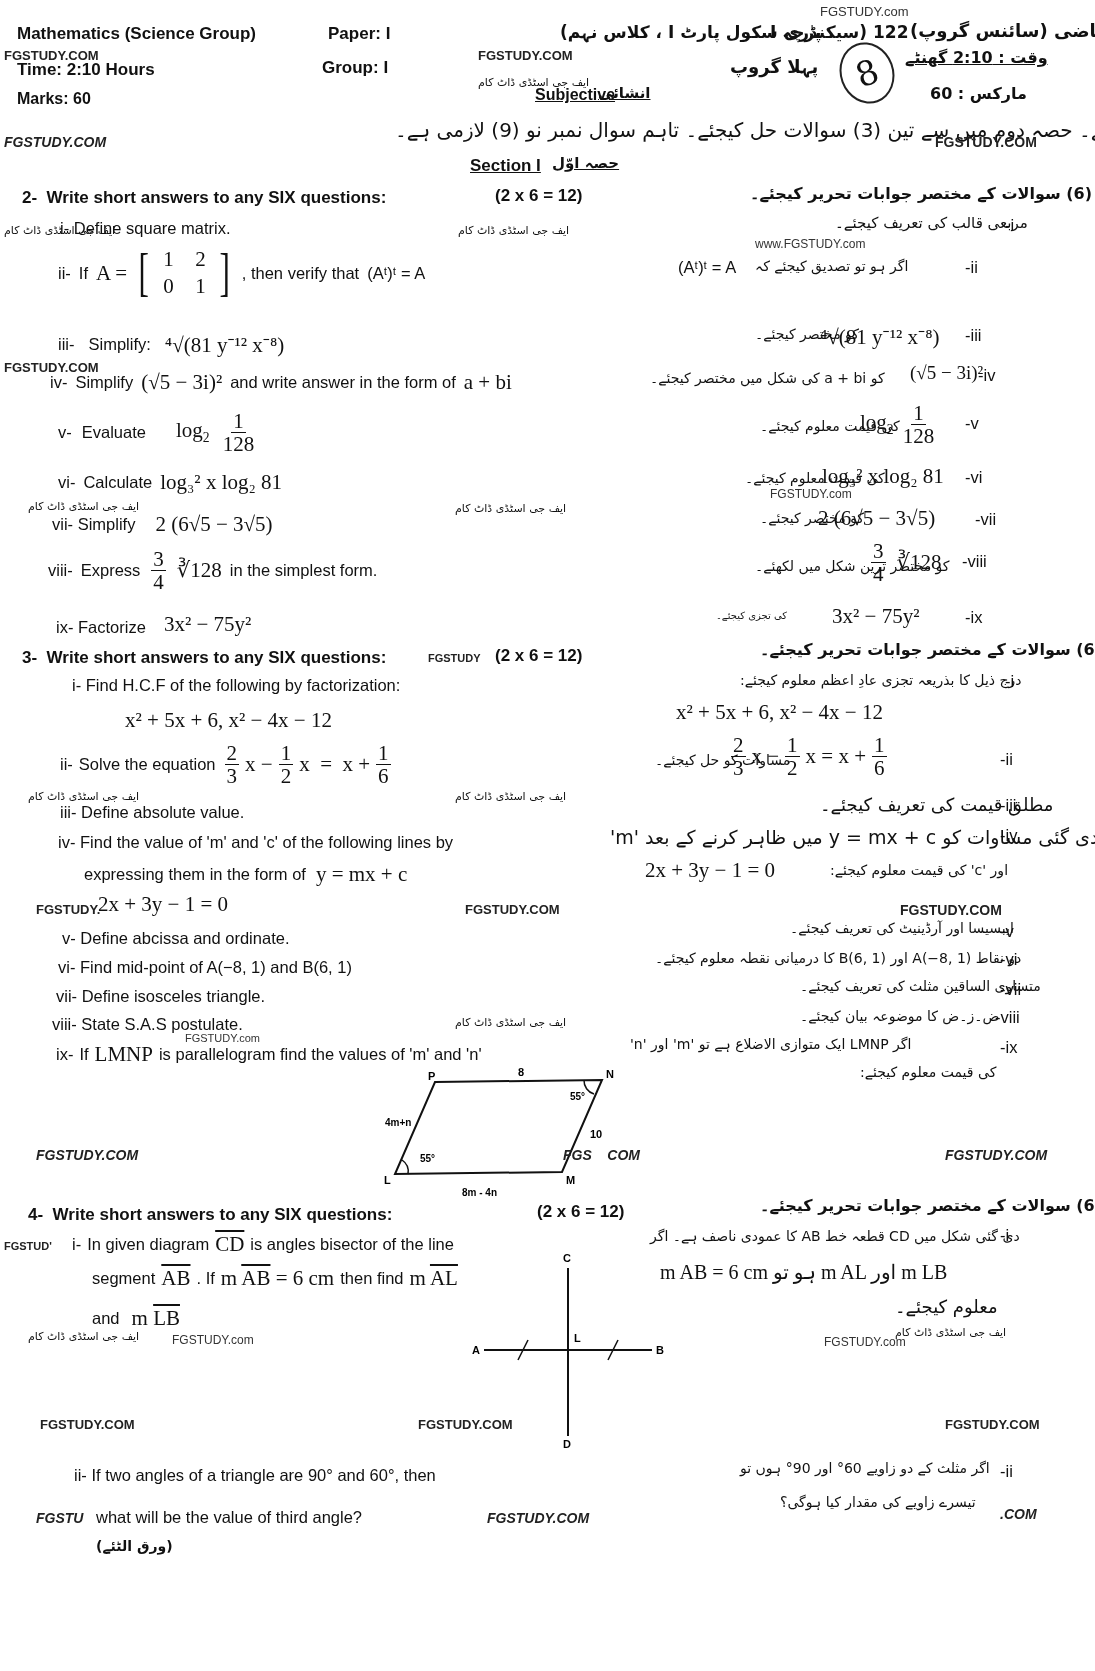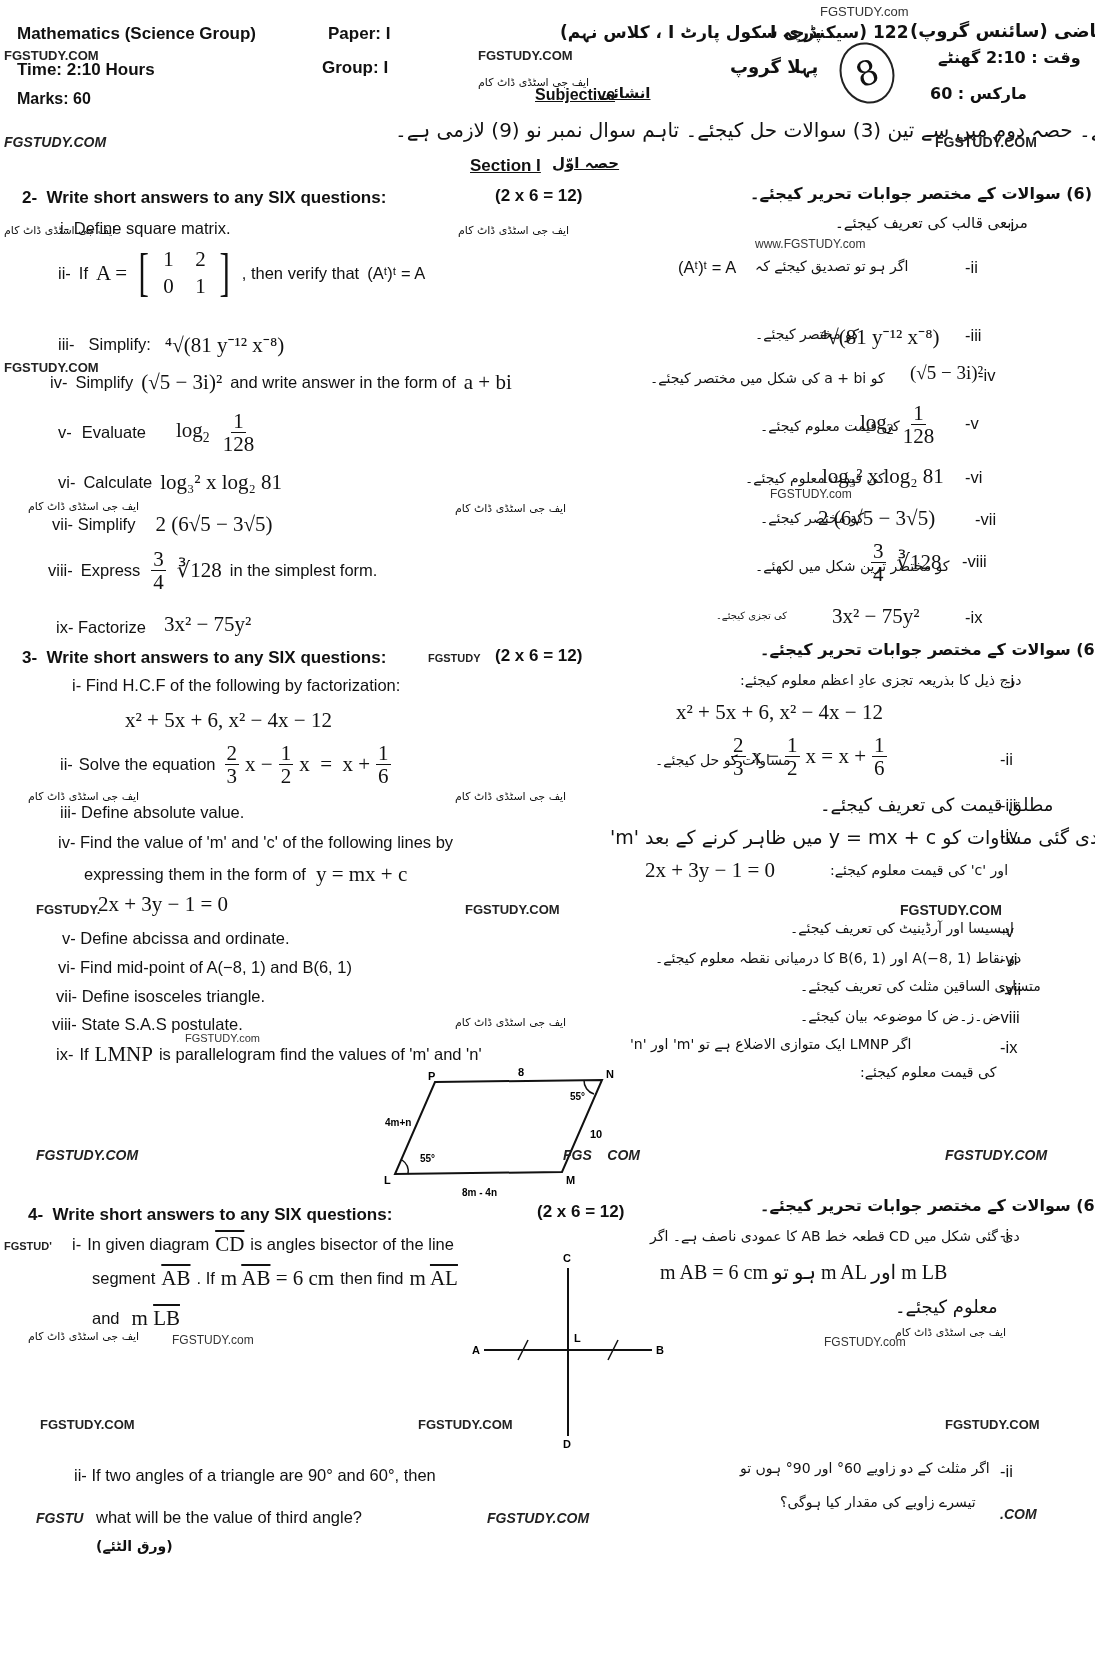--- a/index.html
+++ b/index.html
@@ -44,21 +44,21 @@
 <div class="abs urdu-b" style="left:560px;top:22px;font-size:17px;">122 (سیکنڈری سکول پارٹ I ، کلاس نہم)</div>
 <div class="abs urdu-b" style="left:770px;top:22px;font-size:17px;">پرچہ I</div>
 <div class="abs urdu-b" style="left:910px;top:20px;font-size:18px;">ریاضی (سائنس گروپ)</div>
 
 <div class="abs wm" style="left:4px;top:48px;">FGSTUDY.COM</div>
 <div class="abs hdr" style="left:17px;top:60px;">Time: 2:10 Hours</div>
 <div class="abs hdr" style="left:322px;top:58px;">Group: I</div>
 <div class="abs wm" style="left:478px;top:48px;">FGSTUDY.COM</div>
 <div class="abs urdu-b" style="left:730px;top:56px;font-size:18px;">پہلا گروپ</div>
 <div class="circle8">8</div>
-<div class="abs urdu-b" style="left:938px;top:48px;">وقت : 2:10 گھنٹے</div>
+<div class="abs urdu-b" style="left:905px;top:48px;text-decoration:underline;">وقت : 2:10 گھنٹے</div>
 
 <div class="abs urdu" style="left:478px;top:76px;font-size:11px;">ایف جی اسٹڈی ڈاٹ کام</div>
 <div class="abs hdr" style="left:17px;top:90px;font-size:16px;">Marks: 60</div>
 <div class="abs b u" style="left:535px;top:86px;font-size:16px;">Subjective</div>
 <div class="abs urdu-b u" style="left:598px;top:84px;font-size:15px;">انشائی</div>
 <div class="abs urdu-b" style="left:930px;top:84px;">مارکس : 60</div>
 
 <div class="abs wm-i" style="left:4px;top:134px;">FGSTUDY.COM</div>
 <div class="abs urdu" style="left:395px;top:118px;font-size:20px;">نوٹ : حصہ اوّل لازمی ہے۔ حصہ دوم میں سے تین (3) سوالات حل کیجئے۔ تاہم سوال نمبر نو (9) لازمی ہے۔</div>
 <div class="abs wm" style="left:935px;top:134px;font-size:14px;">FGSTUDY.COM</div>

